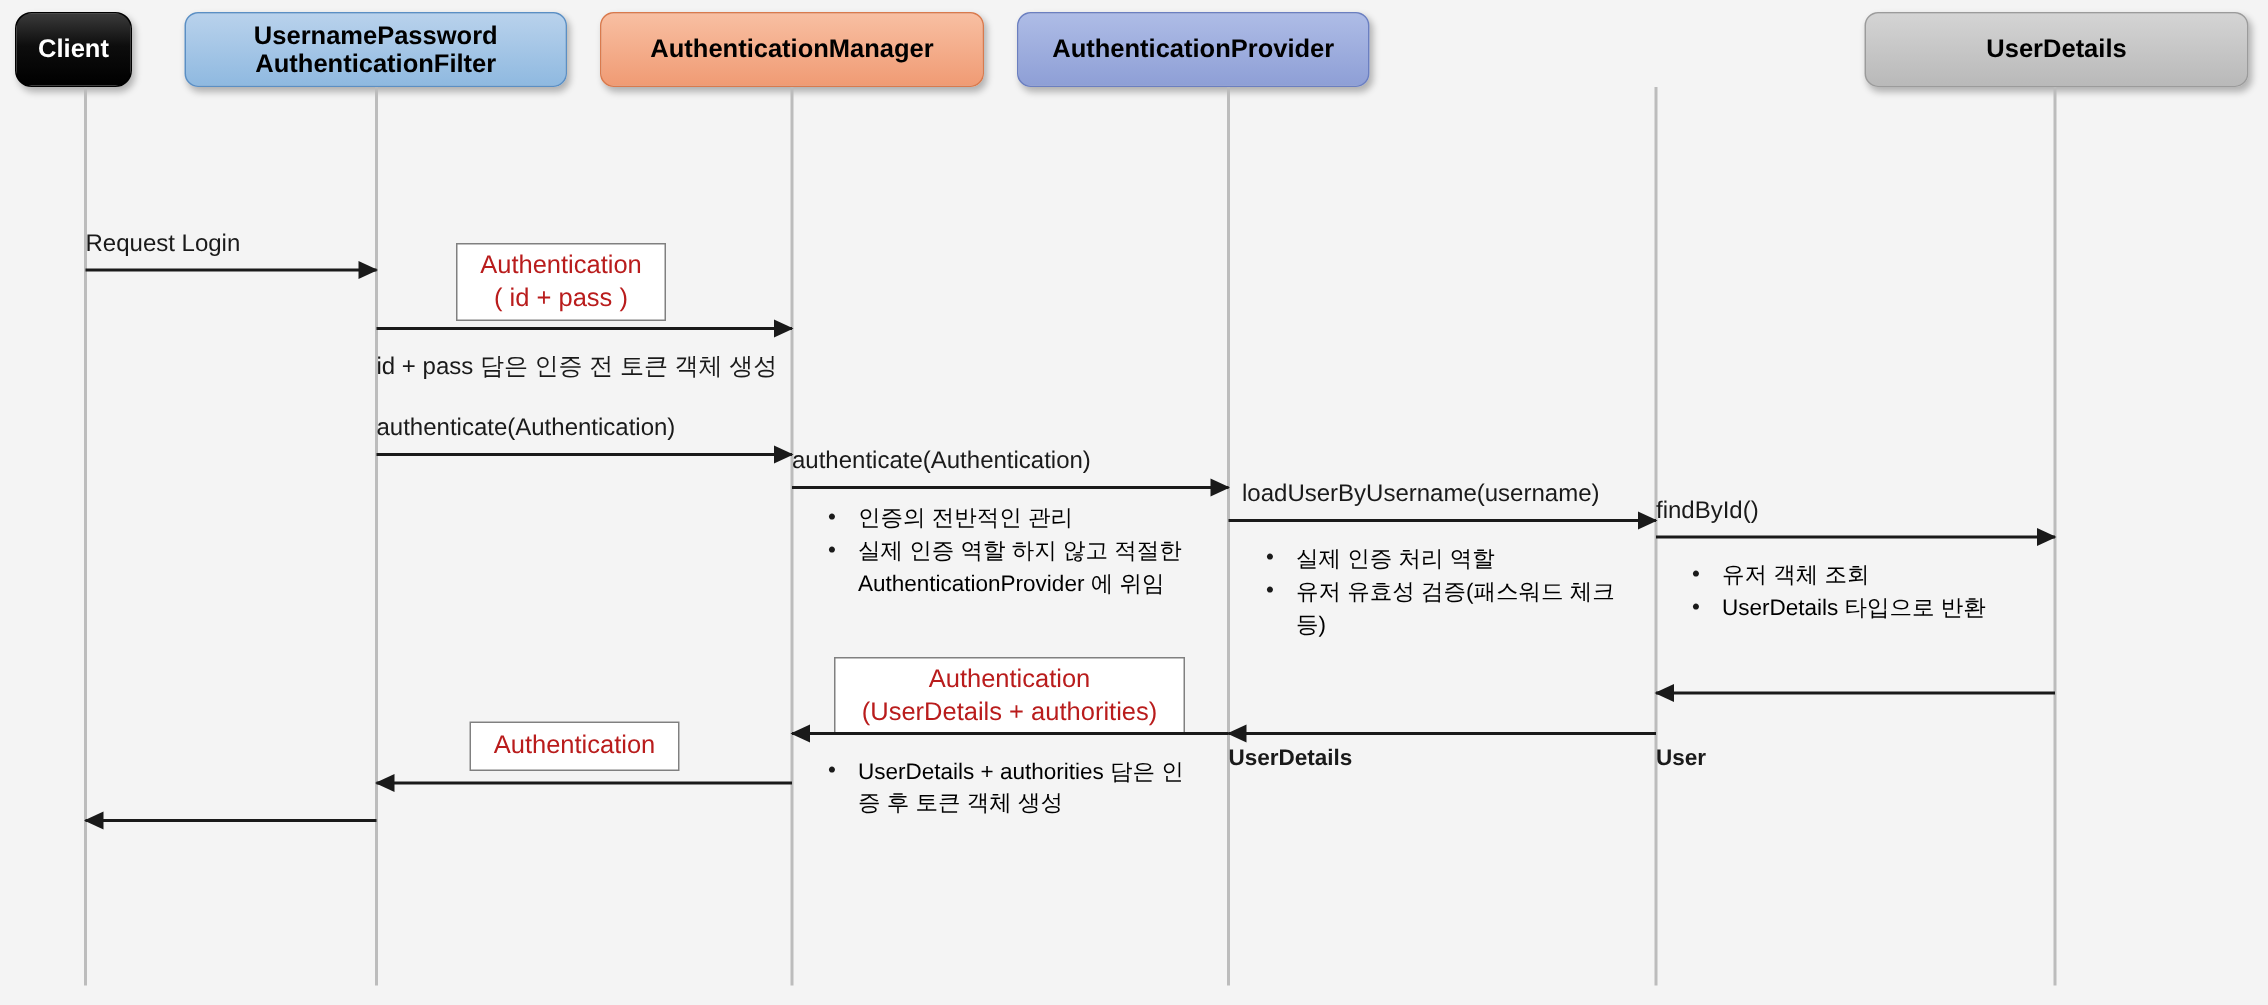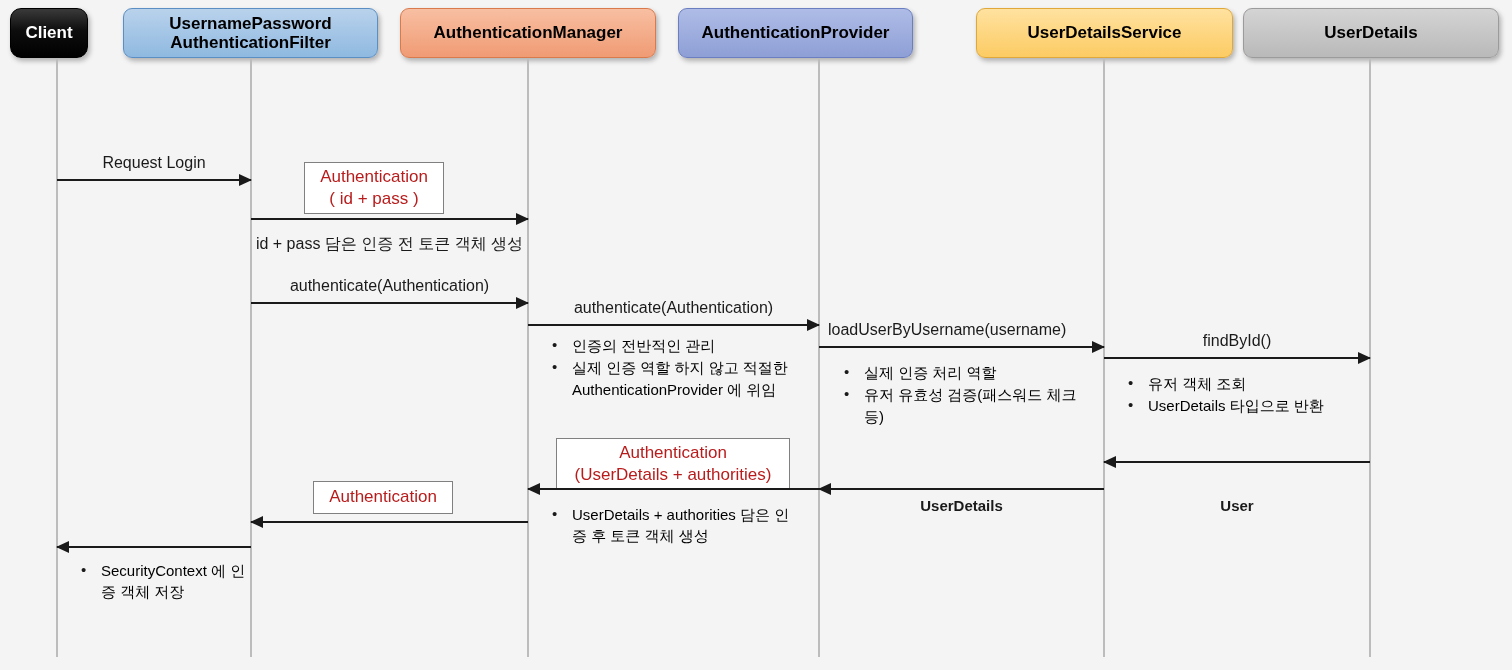--- a/index.html
+++ b/index.html
@@ -92,21 +92,21 @@
     left: -1px;
     border-right: 13px solid #1a1a1a;
   }
 
   
   .msg-label {
     position: absolute;
     font-size: 16px;
     color: #1a1a1a;
     white-space: nowrap;
-    text-align: center;
+    text-align: left;
   }
   .msg-label.bold { font-weight: bold; font-size: 15px; }
 
   
   .note {
     position: absolute;
     background: #ffffff;
     border: 1px solid #808080;
     font-size: 17px;
     color: #b91c1c;
@@ -163,23 +163,20 @@
   </div>
 
   <div class="participant p-manager" style="left:400px; width:256px;">
     <span>AuthenticationManager</span>
   </div>
 
   <div class="participant p-provider" style="left:678px; width:235px;">
     <span>AuthenticationProvider</span>
   </div>
 
-  <div class="participant p-uds" style="left:976px; width:257px;">
-    <span>UserDetailsService</span>
-  </div>
 
   <div class="participant p-repo" style="left:1243px; width:256px;">
     <span>UserDetails</span>
   </div>
 
   <div class="lifeline" style="left:56px;"></div>
   <div class="lifeline" style="left:250px;"></div>
   <div class="lifeline" style="left:527px;"></div>
   <div class="lifeline" style="left:818px;"></div>
   <div class="lifeline" style="left:1103px;"></div>
@@ -249,19 +246,14 @@
   </div>
 
   <div class="note" style="left:313px; top:481px; width:140px; height:33px; padding:4px 10px;">
     <span>Authentication</span>
   </div>
 
   <div class="msg to-left" style="left:251px; top:521px; width:277px;"></div>
 
   <div class="msg to-left" style="left:57px; top:546px; width:194px;"></div>
 
-  <div class="bullets" style="left:63px; top:560px; width:190px;">
-    <ul>
-      <li>SecurityContext 에 인증 객체 저장</li>
-    </ul>
-  </div>
 
 </div>
 
 </body></html>

